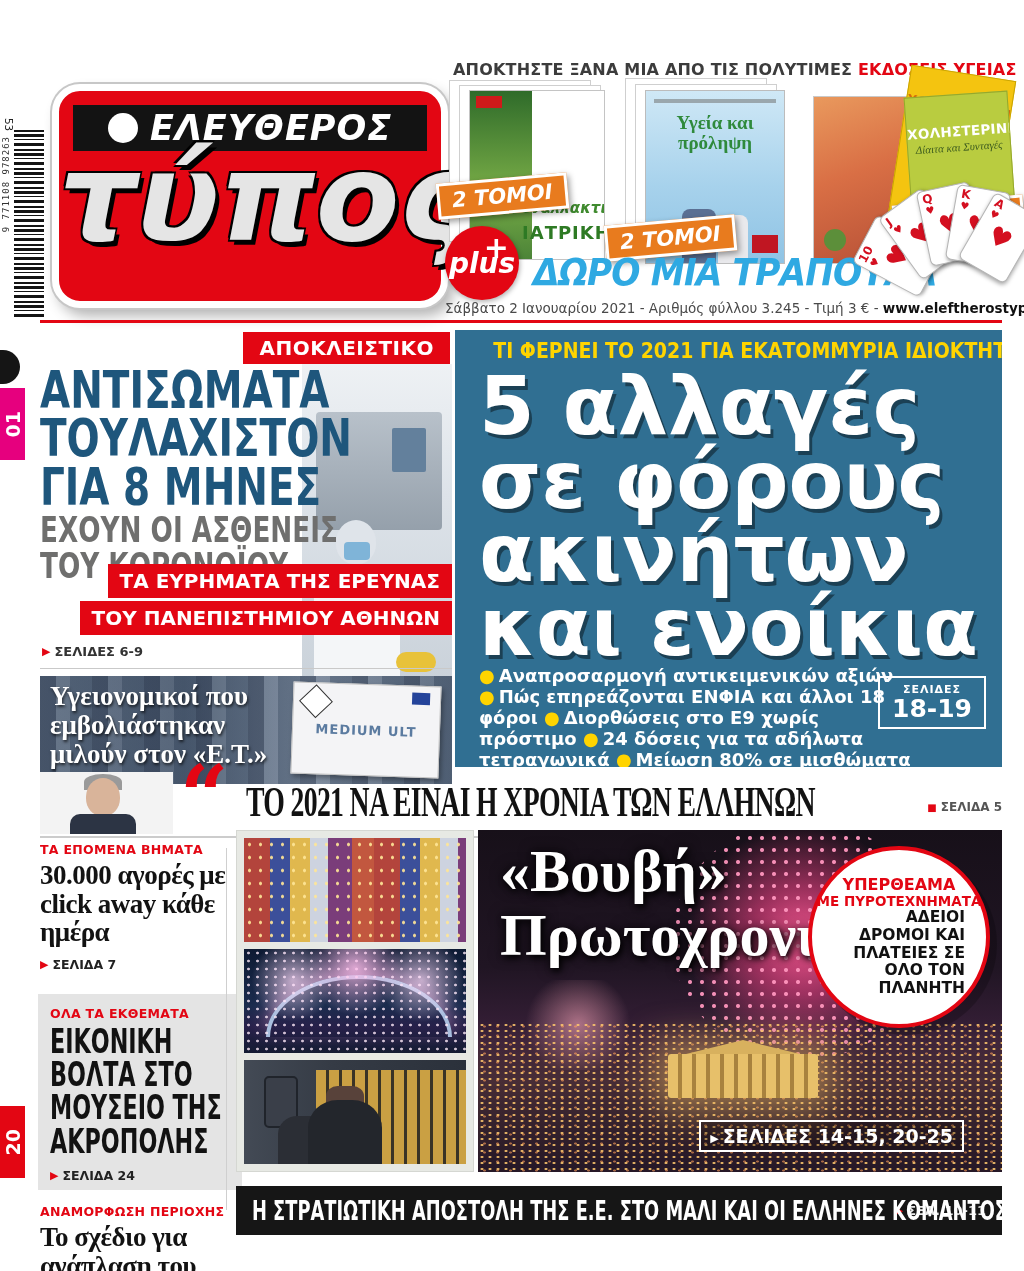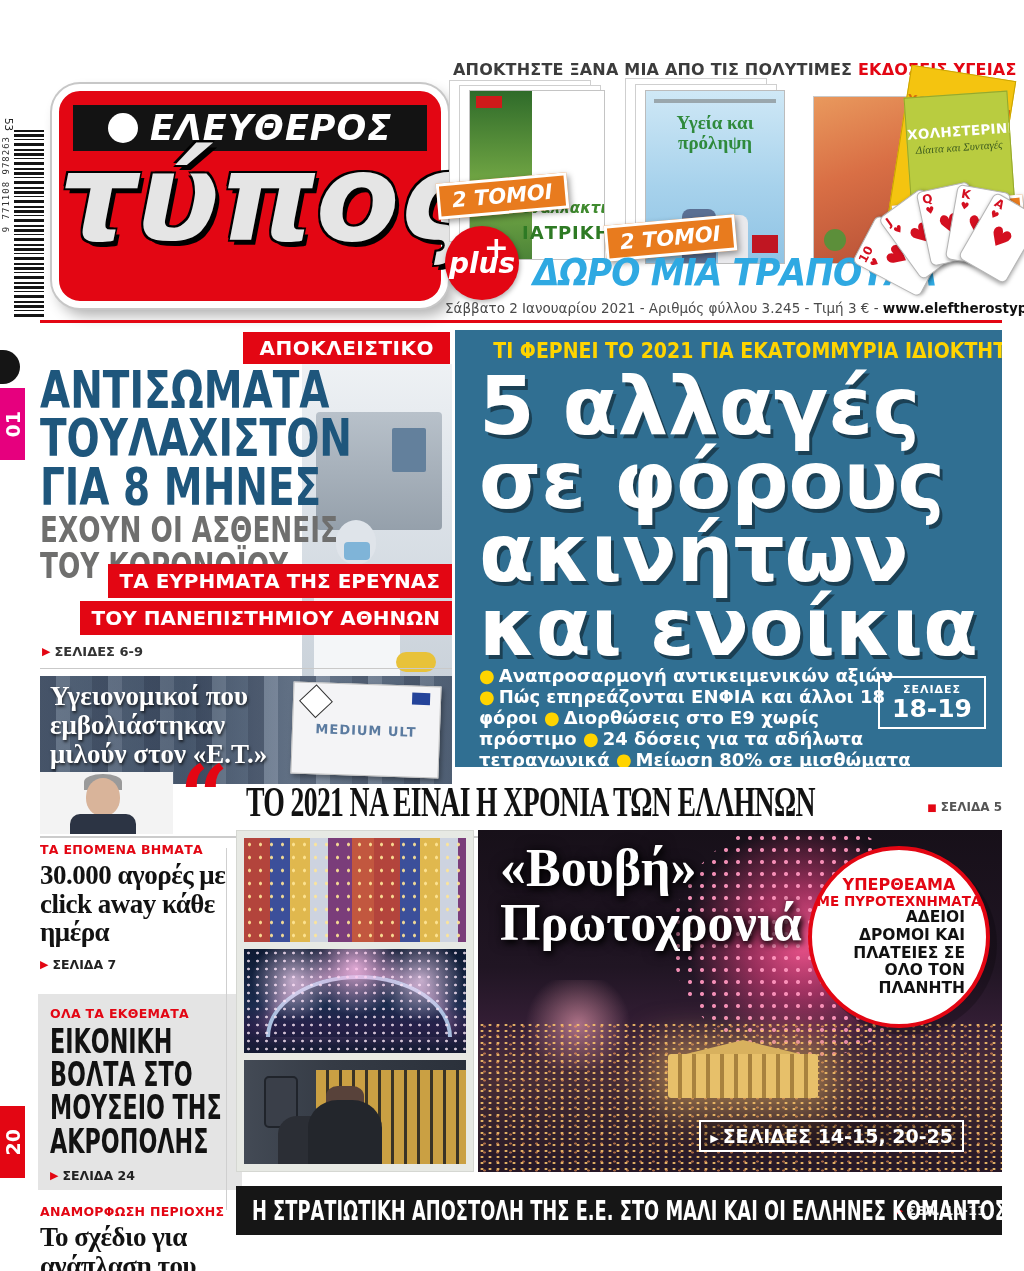--- a/index.html
+++ b/index.html
@@ -241,21 +241,21 @@
   .city::before{content:"";position:absolute;inset:0;
       background:radial-gradient(rgba(255,200,110,.85) 1px,transparent 2px),
                  radial-gradient(rgba(255,160,90,.6) 1px,transparent 2px);
       background-size:8px 6px,13px 9px;}
   .acro{position:absolute;left:190px;bottom:74px;width:150px;height:44px;
       background:repeating-linear-gradient(90deg,#e7c06a 0 10px,#a8823e 10px 14px);
       box-shadow:0 0 34px 14px rgba(235,185,95,.5);border-radius:3px;}
   .acro::before{content:"";position:absolute;left:18px;top:-14px;width:114px;height:14px;
       background:#d8b15e;clip-path:polygon(0 100%,50% 0,100% 100%);}
   .f-head{position:absolute;left:22px;top:10px;color:#fff;font-family:"Liberation Serif",serif;
-      font-weight:bold;font-size:52px;line-height:1.06;text-shadow:2px 3px 6px #000,0 0 14px rgba(0,0,0,.8);}
+      font-weight:bold;font-size:60px;line-height:1.06;text-shadow:2px 3px 6px #000,0 0 14px rgba(0,0,0,.8);}
   .cbadge{position:absolute;right:12px;top:16px;width:182px;height:182px;border-radius:50%;background:#fff;
       border:4px solid #e30613;box-shadow:7px 7px 0 rgba(0,0,0,.22);box-sizing:border-box;
       display:flex;flex-direction:column;align-items:center;justify-content:center;text-align:right;}
   .cb-red{color:#e30613;font-weight:bold;font-size:16px;line-height:1.12;}
   .cb-red2{color:#e30613;font-weight:bold;font-size:13.5px;line-height:1.12;margin-bottom:0;}
   .cb-black{color:#111;font-weight:bold;font-size:15.5px;line-height:1.15;width:132px;}
   .f-pages{position:absolute;right:38px;bottom:20px;border:2px solid #fff;color:#fff;font-weight:bold;
       font-size:19px;padding:3px 9px;background:rgba(0,0,0,.25);white-space:nowrap;}
   .f-pages .arr{color:#fff;}
 

